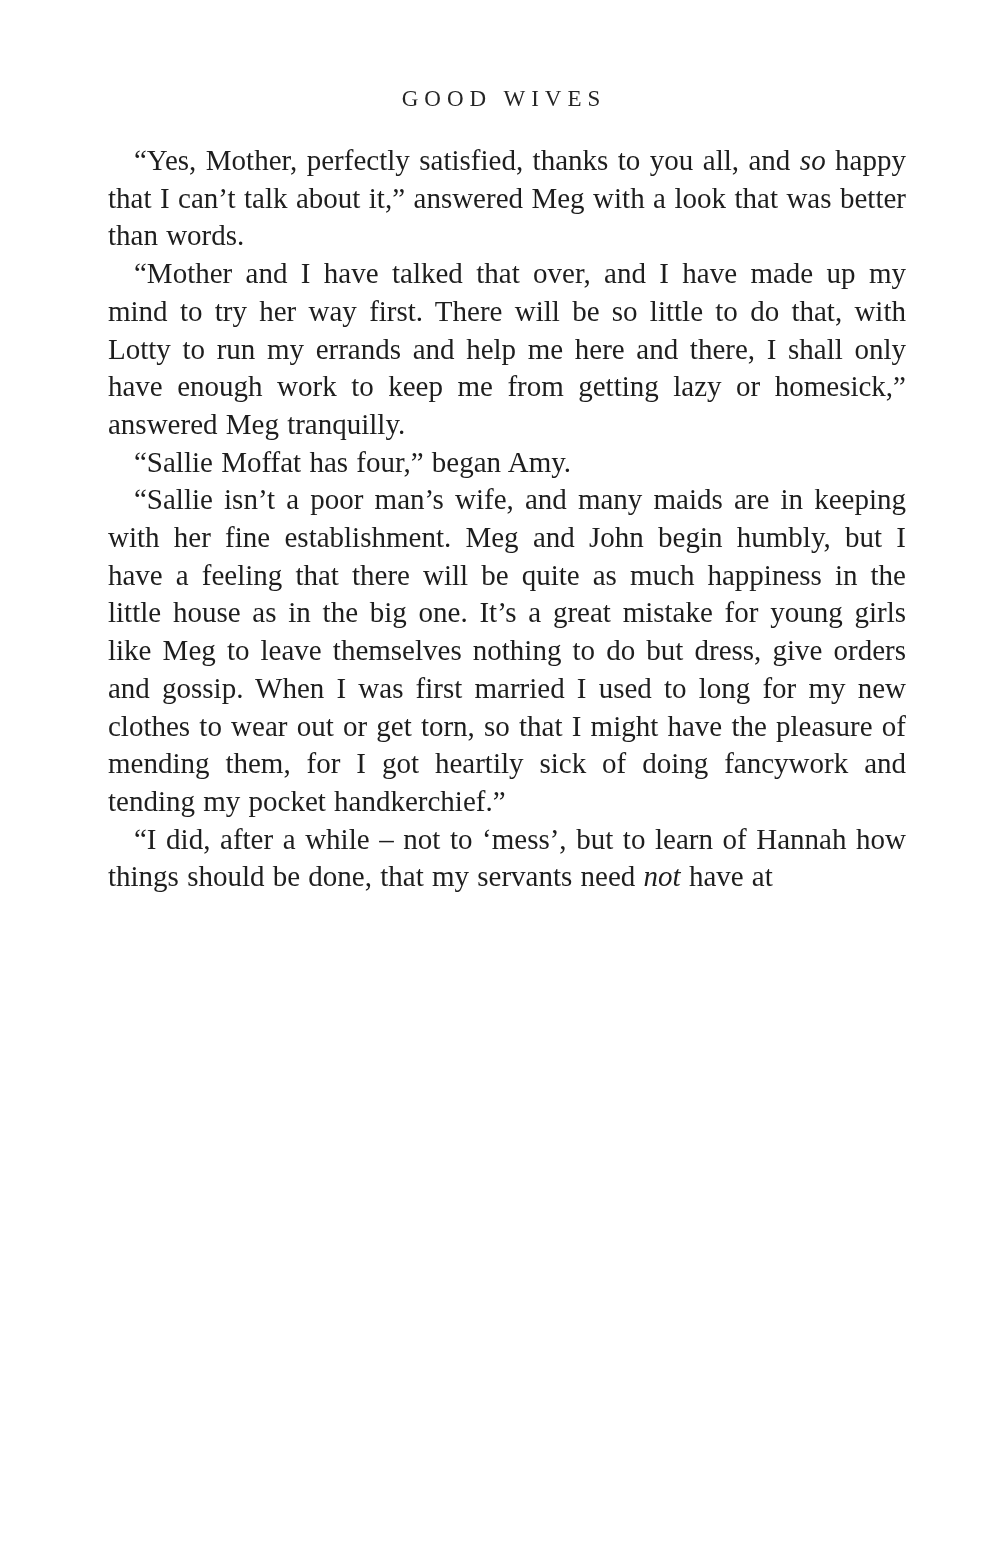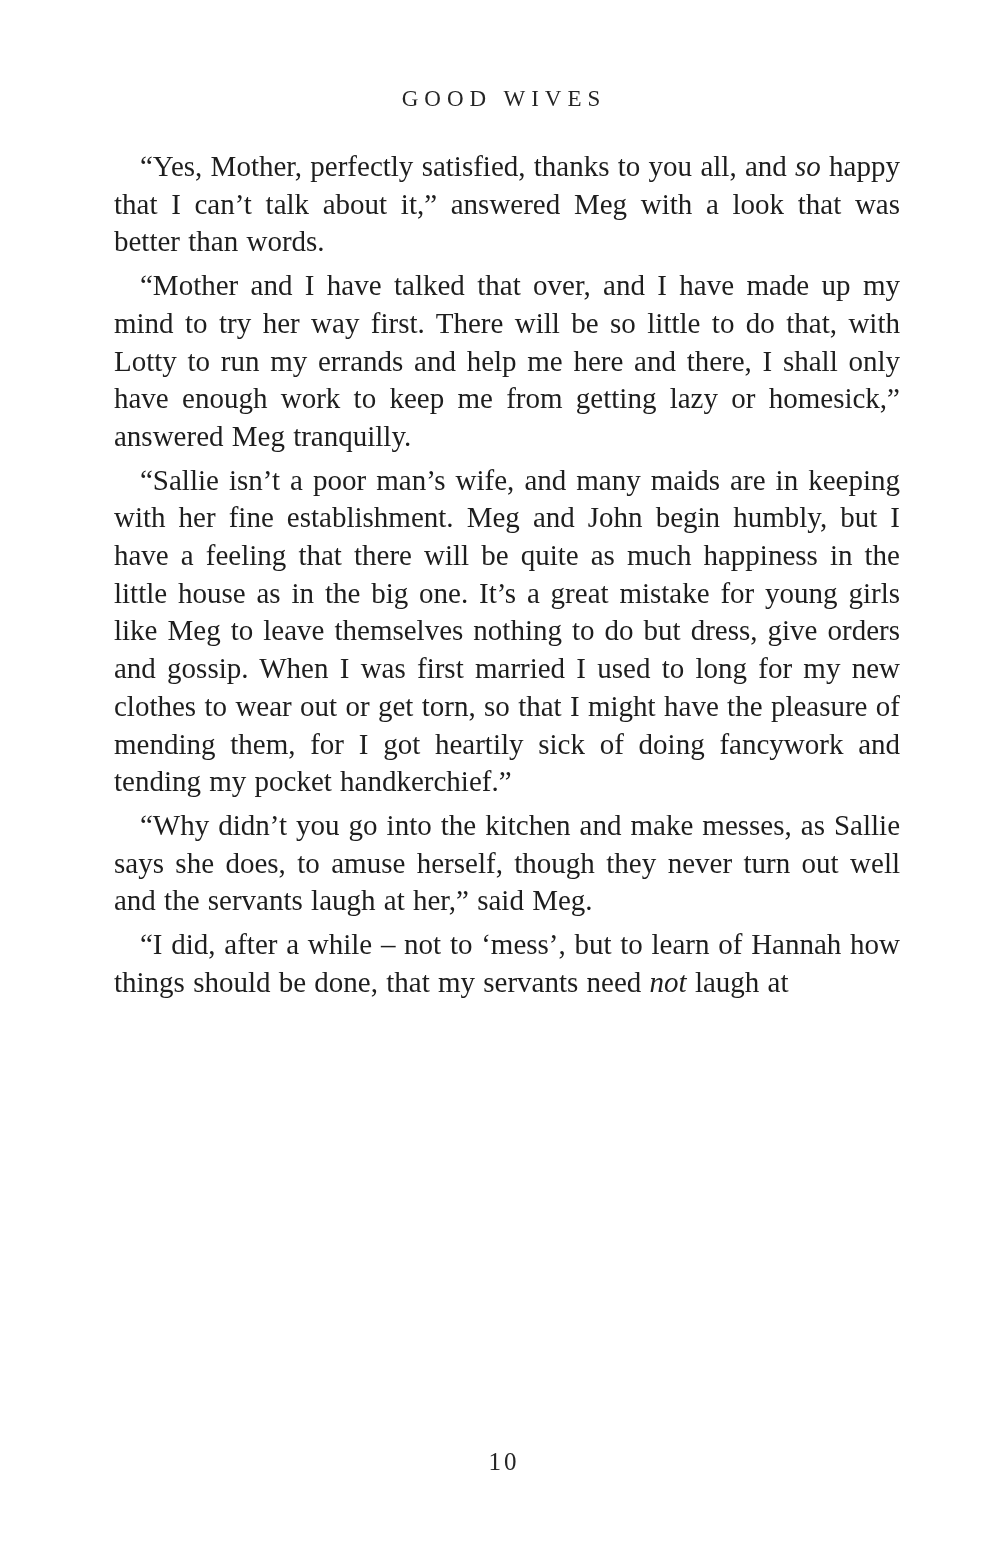--- a/index.html
+++ b/index.html
@@ -30,21 +30,21 @@
     letter-spacing: 6px;
     color: #252525;
   }
   .text-block {
     position: absolute;
     top: 142px;
     left: 108px;
     width: 798px;
   }
   .text-block p {
-    margin: 6px;
+    margin: 0;
     font-size: 29px;
     line-height: 37.7px;
     text-align: justify;
     text-indent: 26px;
     color: #1e1e1e;
     word-spacing: 1px;
   }
   .text-block p span.italic {
     font-style: italic;
   }
@@ -63,20 +63,19 @@
 </head>
 <body>
 
 <div class="page">
 
   <div class="running-header">GOOD WIVES</div>
 
   <div class="text-block" id="text-block">
       <p><span>“Yes, Mother, perfectly satisfied, thanks to you all, and </span><span class="italic">so</span><span> happy that I can’t talk about it,” answered Meg with a look that was better than words.</span></p>
       <p><span>“Mother and I have talked that over, and I have made up my mind to try her way first. There will be so little to do that, with Lotty to run my errands and help me here and there, I shall only have enough work to keep me from getting lazy or homesick,” answered Meg tranquilly.</span></p>
+      <p><span>“Sallie Moffat has four,” began Amy.</span></p>
       <p><span>“Sallie isn’t a poor man’s wife, and many maids are in keeping with her fine establishment. Meg and John begin humbly, but I have a feeling that there will be quite as much happiness in the little house as in the big one. It’s a great mistake for young girls like Meg to leave themselves nothing to do but dress, give orders and gossip. When I was first married I used to long for my new clothes to wear out or get torn, so that I might have the pleasure of mending them, for I got heartily sick of doing fancywork and tending my pocket handkerchief.”</span></p>
-      <p><span>“Why didn’t you go into the kitchen and make messes, as Sallie says she does, to amuse herself, though they never turn out well and the servants laugh at her,” said Meg.</span></p>
-      <p><span>“I did, after a while – not to ‘mess’, but to learn of Hannah how things should be done, that my servants need </span><span class="italic">not</span><span> laugh at</span></p>
+      <p><span>“I did, after a while – not to ‘mess’, but to learn of Hannah how things should be done, that my servants need </span><span class="italic">not</span><span> have at</span></p>
     </div>
 
-  <div class="page-number">10</div>
 
 </div>
 
 </body></html>

